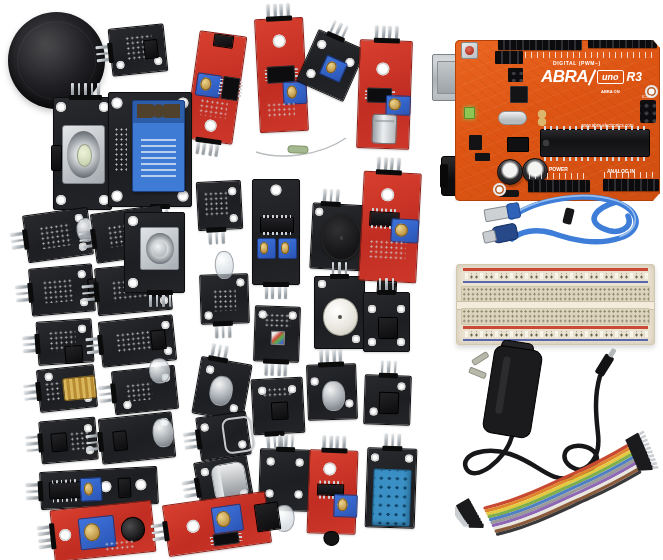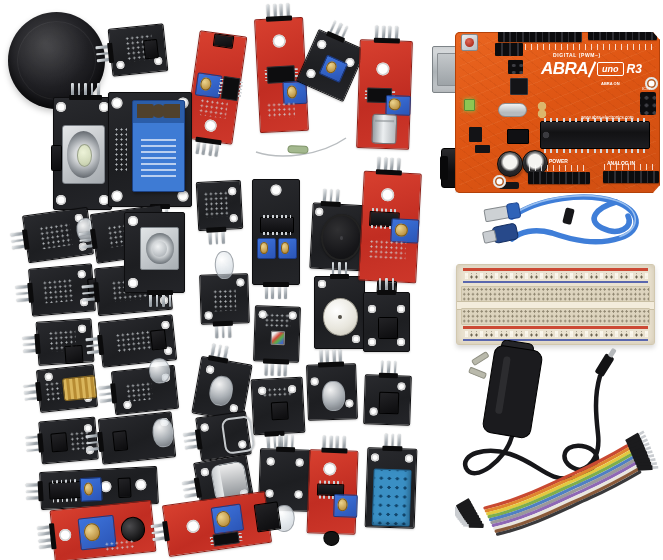--- a/index.html
+++ b/index.html
@@ -73,21 +73,21 @@
   .f-relay::after{content:"";position:absolute;left:16%;right:16%;top:42%;bottom:14%;opacity:.8;
     background:repeating-linear-gradient(180deg,rgba(255,255,255,.8) 0 1.5px,transparent 1.5px 6px)}
   .f-button{background:linear-gradient(145deg,#e1e4e6,#a8aeb3);border:1px solid #7f858a;border-radius:2px}
   .f-button::before{content:"";position:absolute;inset:12%;border-radius:50%;
     background:radial-gradient(circle,#dde0e2 35%,#8f959a 62%,#5f656b 80%)}
   .f-button::after{content:"";position:absolute;inset:30%;border-radius:50%;
     background:radial-gradient(circle at 40% 35%,#f0f2f3,#b7bcc0 70%)}
   .f-therm{background:#141414;border:1px solid #000;border-radius:45% 45% 50% 50%}
 
   
-  .arduino{position:absolute;left:432px;top:28px;width:231px;height:168px}
+  .arduino{position:absolute;left:432px;top:36px;width:231px;height:168px}
   .ard-pcb{position:absolute;left:23px;top:4px;width:205px;height:161px;
     background:linear-gradient(155deg,#ea6621,var(--arduino-orange,#de5513) 45%,#cf4e11);
     border-radius:5px;box-shadow:inset 0 0 0 1px #b34109,0 2px 4px rgba(0,0,0,.18);
     clip-path:polygon(0 0,96.5% 0,100% 5%,100% 95%,96.5% 100%,0 100%)}
   .ard-pcb::before{content:"";position:absolute;inset:4px;pointer-events:none;
     background:repeating-linear-gradient(38deg,rgba(150,50,8,.12) 0 1px,transparent 1px 8px),
                repeating-linear-gradient(-22deg,rgba(255,205,160,.07) 0 1px,transparent 1px 11px)}
   .ard-usb{position:absolute;left:0;top:18px;width:37px;height:45px;
     background:linear-gradient(180deg,#e2e5e7,#adb3b7 55%,#c6cacd);border:1px solid #7d8387;border-radius:2px;
     box-shadow:inset -5px 0 7px rgba(0,0,0,.18)}

